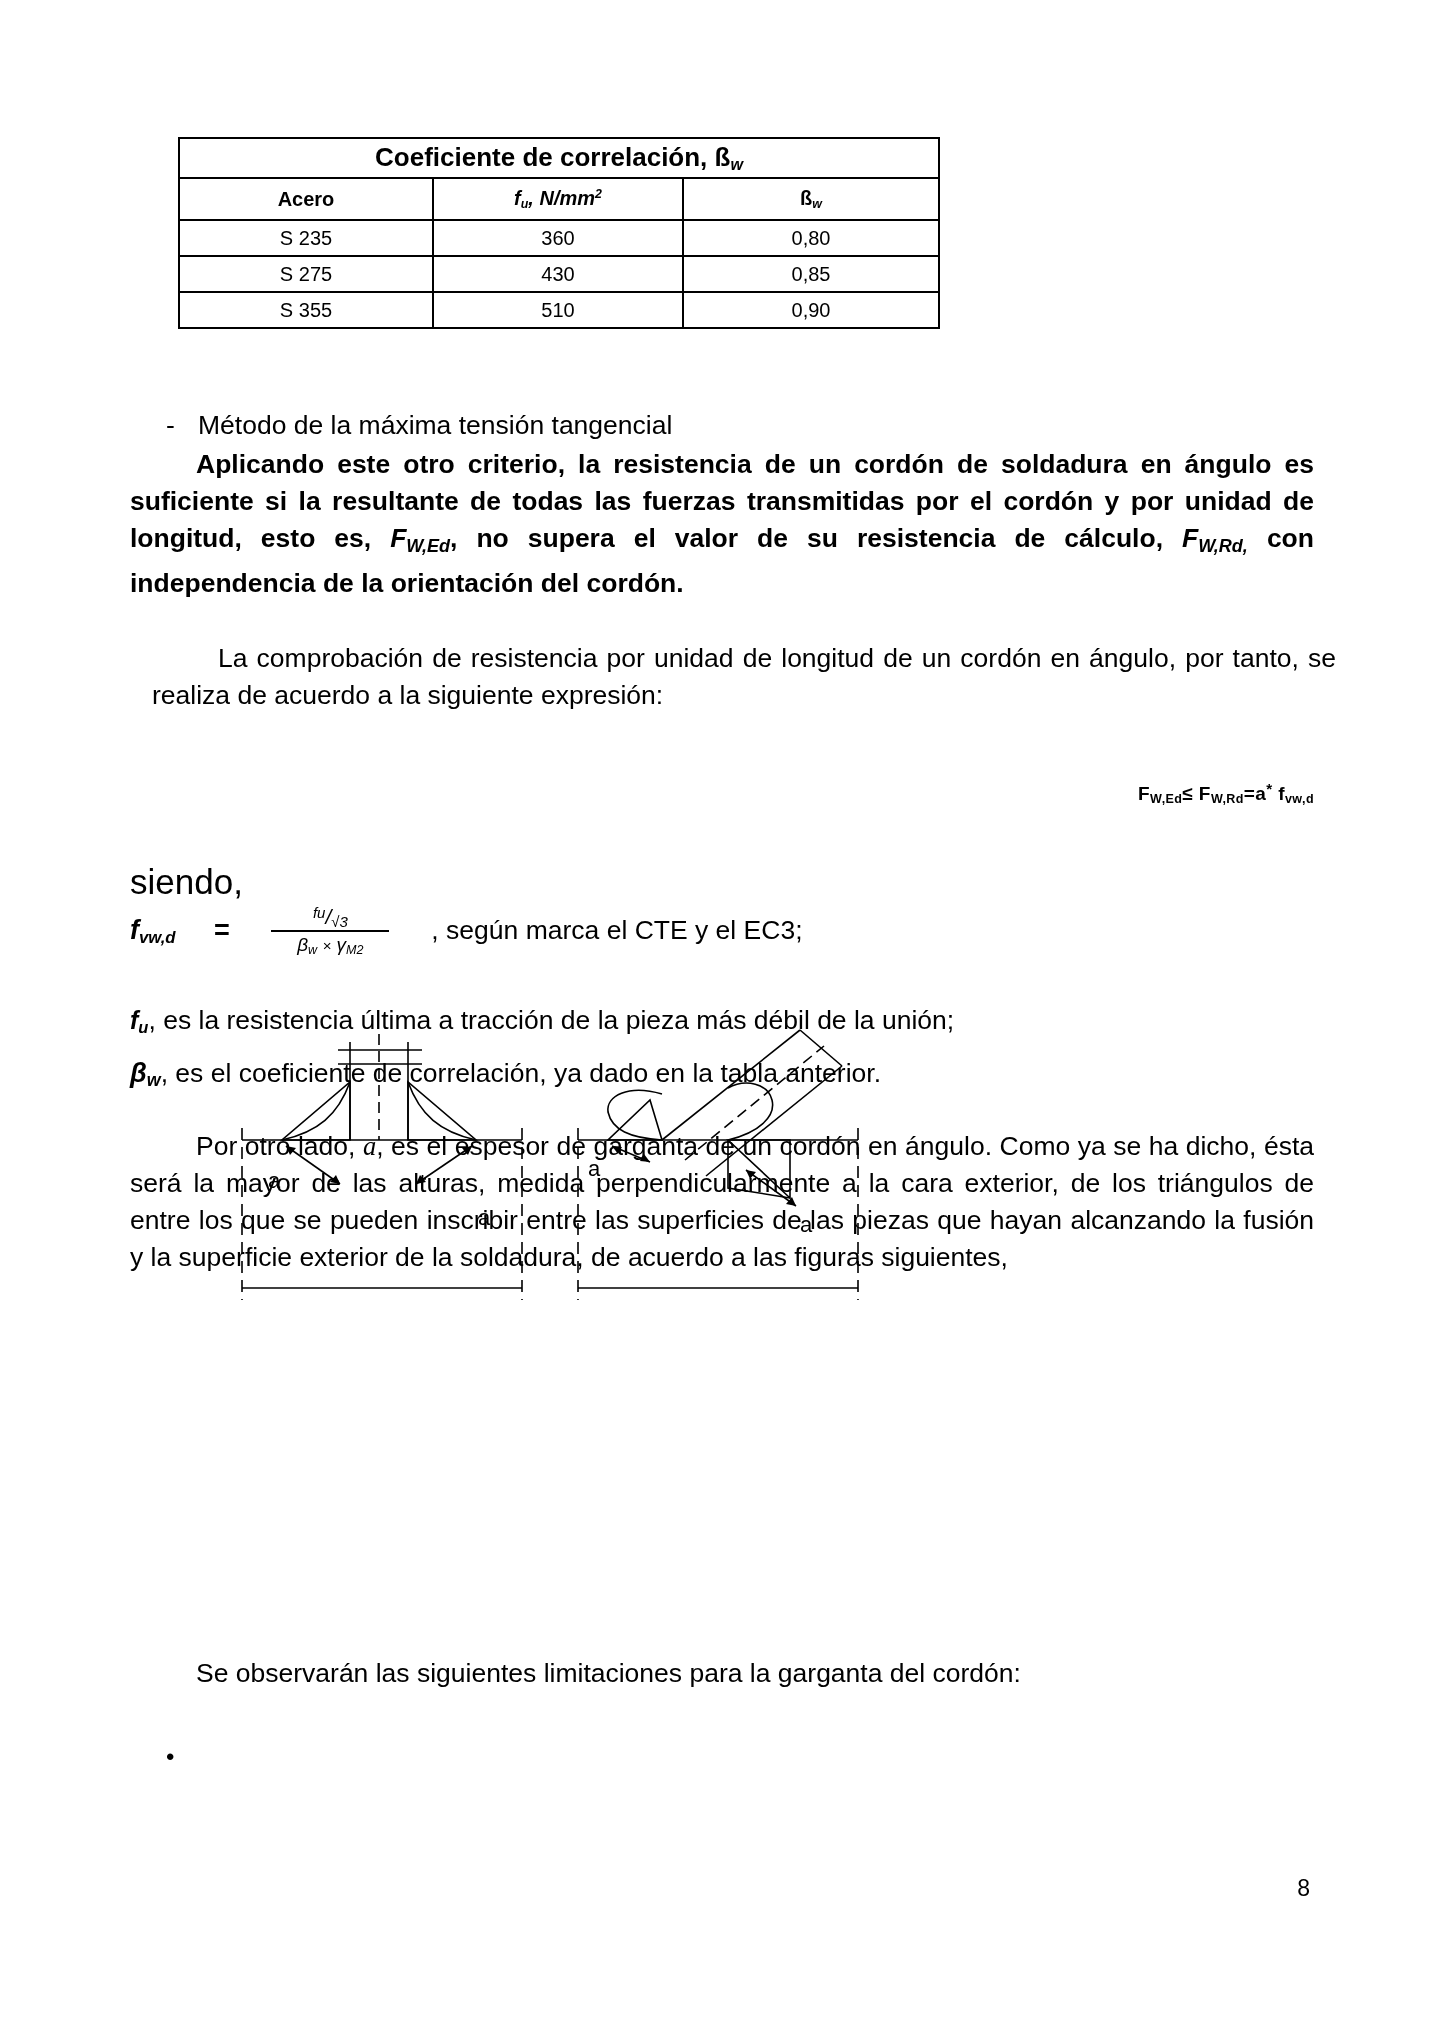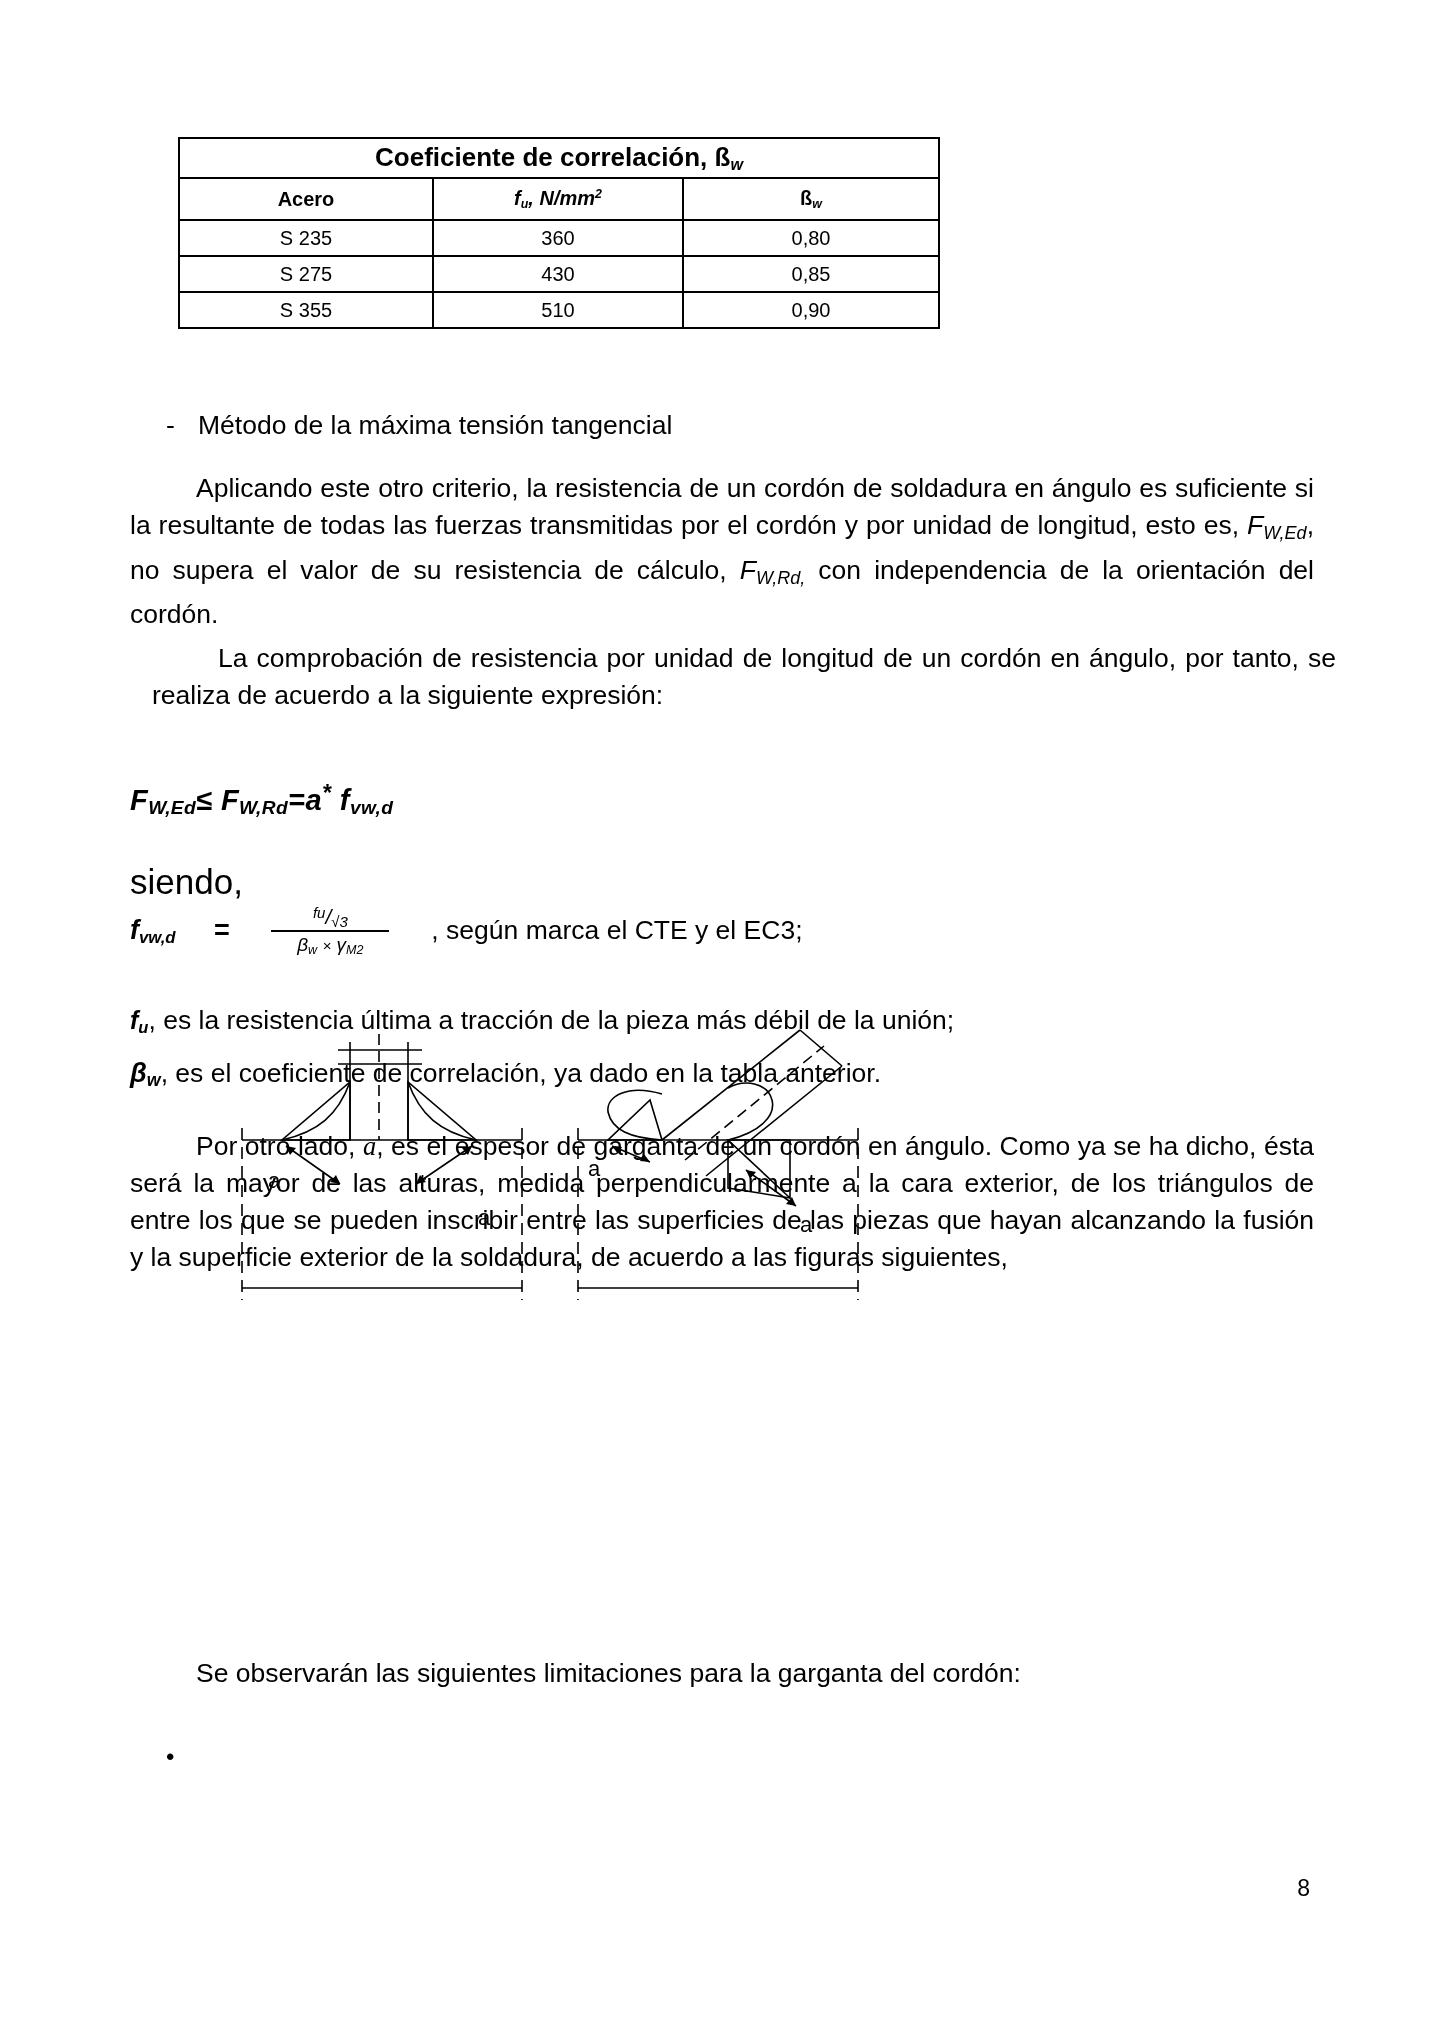--- a/index.html
+++ b/index.html
@@ -80,23 +80,22 @@
   .dash-item .dash {
     position: absolute;
     left: 36px;
     top: 0;
   }
   .it { font-style: italic; }
   .sb { font-size: 0.68em; vertical-align: -0.25em; font-style: italic; }
 
   
   .formula-center {
-    text-align: left;
-    font-size: 29px;
-    font-style: italic;
+    text-align: right;
+    font-size: 19px;
     font-weight: bold;
     letter-spacing: 0.4px;
   }
   .formula-center .sub { font-size: 0.66em; vertical-align: -0.22em; }
   .siendo { font-size: 35px; }
 
   .frac-line {
     display: flex;
     align-items: center;
     font-size: 26.5px;
@@ -213,21 +212,21 @@
     </table>
   </div>
 
   <div class="content" style="top:407px;">
     <div class="dash-item">
       <span class="dash">-</span>
       <span>Método de la máxima tensión tangencial</span>
     </div>
   </div>
 
-  <div class="content" style="top:470px;">
+  <div class="content" style="top:446px;font-weight:bold;">
     <p class="body"><span>Aplicando este otro criterio, la resistencia de un cordón de soldadura en ángulo es suficiente si la resultante de todas las fuerzas transmitidas por el cordón y por unidad de longitud, esto es, </span><span class="it"><span>F</span><span class="sb">W,Ed</span></span><span>, no supera el valor de su resistencia de cálculo, </span><span class="it"><span>F</span><span class="sb">W,Rd,</span></span><span> con independencia de la orientación del cordón.</span></p>
   </div>
 
   <div class="content" style="top:640px;margin-left:22px;">
     <p class="body">La comprobación de resistencia por unidad de longitud de un cordón en ángulo, por tanto, se realiza de acuerdo a la siguiente expresión:</p>
   </div>
 
   <div class="content" style="top:780px;">
     <div class="formula-center">
       <span><span>F</span><span class="sub">W,Ed</span></span><span>≤</span> <span><span>F</span><span class="sub">W,Rd</span></span><span>=</span><span>a</span><span style="vertical-align:0.4em;font-size:0.8em">*</span> <span><span>f</span><span class="sub">vw,d</span></span>

